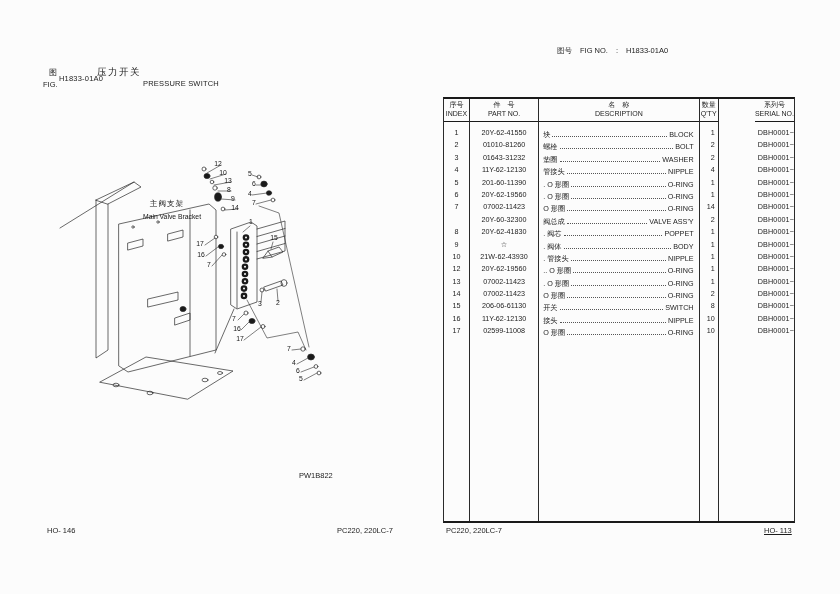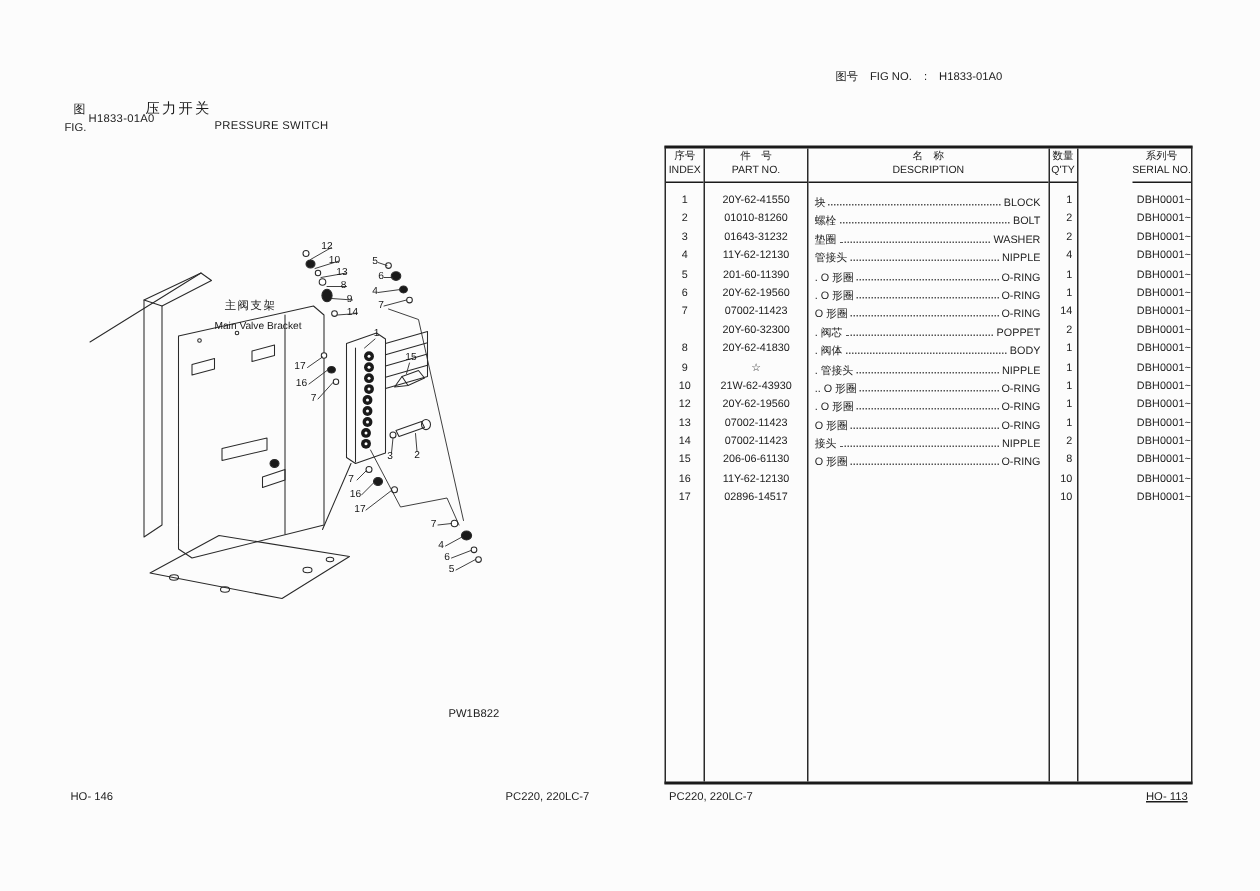--- a/index.html
+++ b/index.html
@@ -272,21 +272,21 @@
         <div class="cell">07002-11423</div>
         <div class="cell">20Y-60-32300</div>
         <div class="cell">20Y-62-41830</div>
         <div class="cell">☆</div>
         <div class="cell">21W-62-43930</div>
         <div class="cell">20Y-62-19560</div>
         <div class="cell">07002-11423</div>
         <div class="cell">07002-11423</div>
         <div class="cell">206-06-61130</div>
         <div class="cell">11Y-62-12130</div>
-        <div class="cell">02896-14517</div>
+        <div class="cell">02599-11008</div>
       </div>
   </div>
   <div class="col col-desc">
     <div class="hdr">
       <span>名　称</span>
       <span>DESCRIPTION</span>
     </div>
     <div class="cells" id="cells-desc">
         <div class="cell desc">
           <span class="cn">块</span>
@@ -317,20 +317,25 @@
           <span class="cn">. O 形圈</span>
           <span class="dots"></span>
           <span class="en">O-RING</span>
         </div>
         <div class="cell desc">
           <span class="cn">O 形圈</span>
           <span class="dots"></span>
           <span class="en">O-RING</span>
         </div>
         <div class="cell desc">
+          <span class="cn">阀总成</span>
+          <span class="dots"></span>
+          <span class="en">VALVE ASS'Y</span>
+        </div>
+        <div class="cell desc">
           <span class="cn">. 阀芯</span>
           <span class="dots"></span>
           <span class="en">POPPET</span>
         </div>
         <div class="cell desc">
           <span class="cn">. 阀体</span>
           <span class="dots"></span>
           <span class="en">BODY</span>
         </div>
         <div class="cell desc">
@@ -345,20 +350,25 @@
         </div>
         <div class="cell desc">
           <span class="cn">. O 形圈</span>
           <span class="dots"></span>
           <span class="en">O-RING</span>
         </div>
         <div class="cell desc">
           <span class="cn">O 形圈</span>
           <span class="dots"></span>
           <span class="en">O-RING</span>
+        </div>
+        <div class="cell desc">
+          <span class="cn">开关</span>
+          <span class="dots"></span>
+          <span class="en">SWITCH</span>
         </div>
         <div class="cell desc">
           <span class="cn">接头</span>
           <span class="dots"></span>
           <span class="en">NIPPLE</span>
         </div>
         <div class="cell desc">
           <span class="cn">O 形圈</span>
           <span class="dots"></span>
           <span class="en">O-RING</span>

